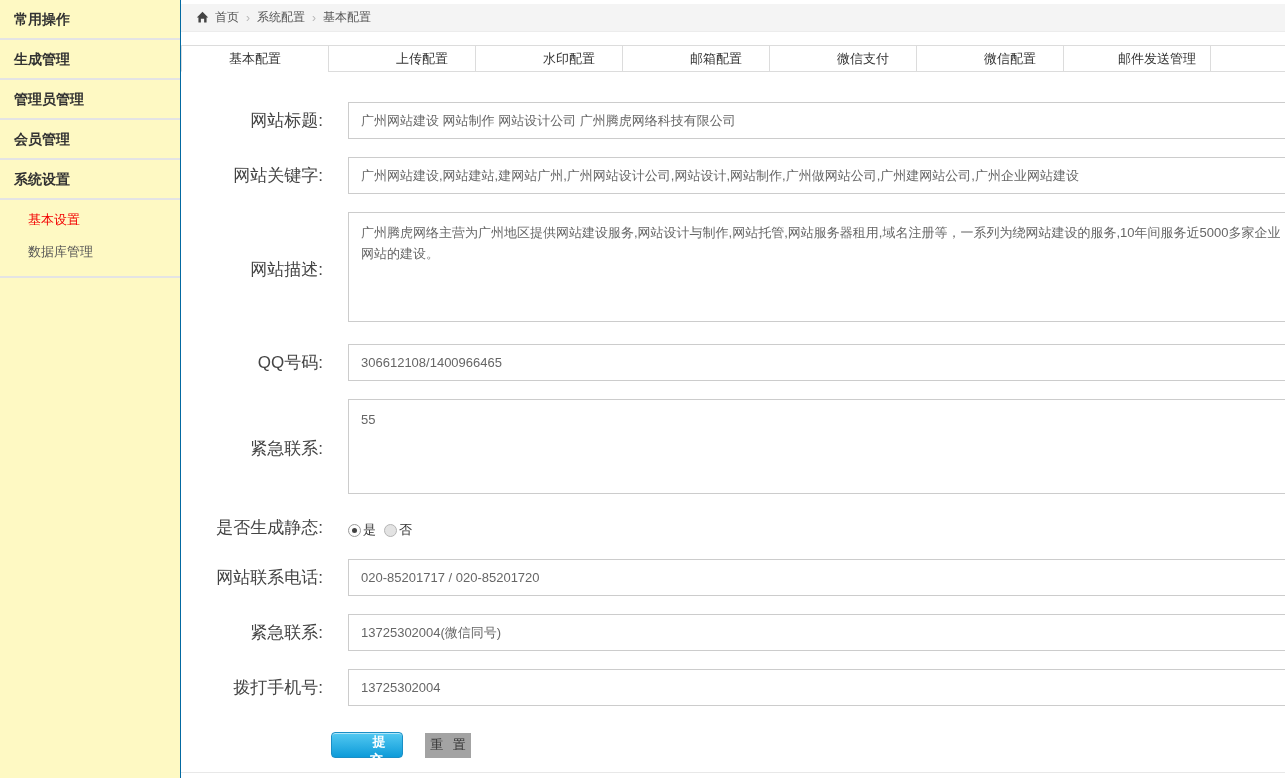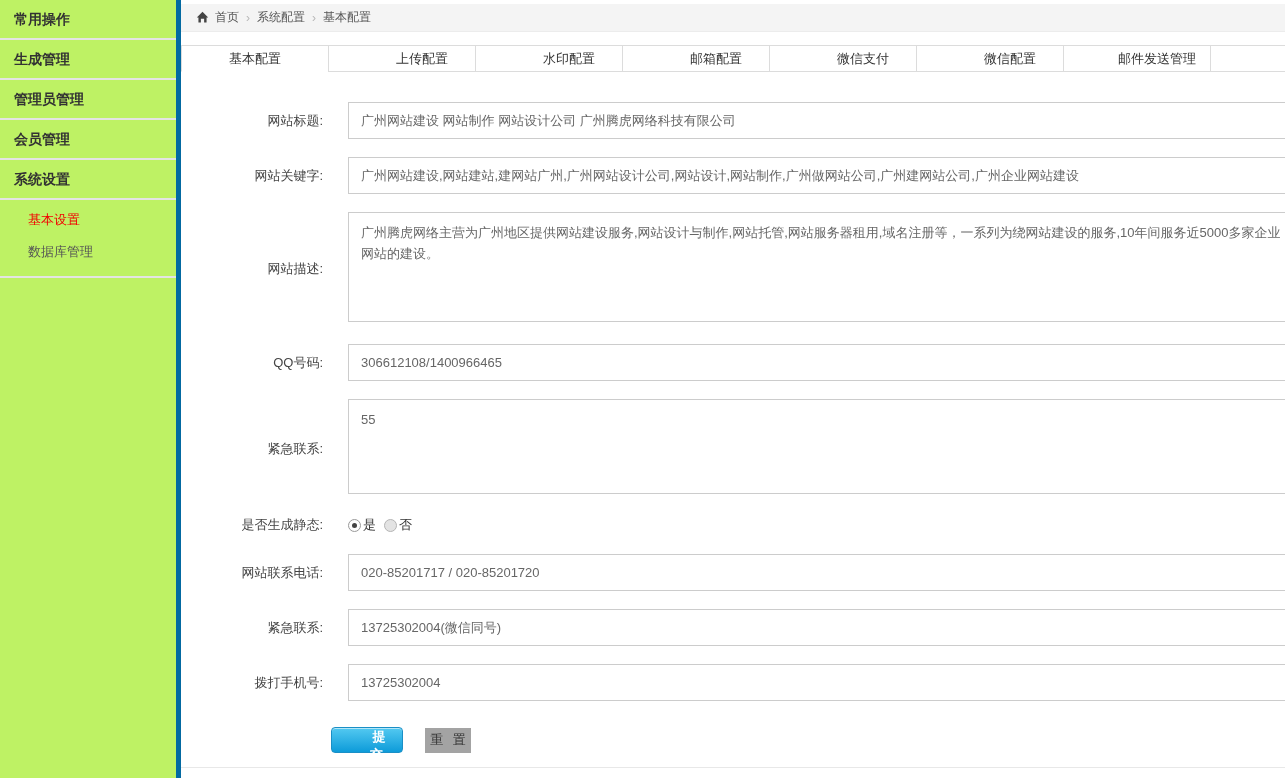--- a/index.html
+++ b/index.html
@@ -5,21 +5,21 @@
   * { margin:0; padding:0; box-sizing:border-box; }
   html,body { width:1285px; height:778px; }
   body {
     font-family:"Liberation Sans","DejaVu Sans",sans-serif;
     background:#fff; color:#333; overflow:hidden; position:relative;
   }
 
   
   .sidebar {
     position:absolute; left:0; top:0; width:181px; height:778px;
-    background:#bef264; border-right:5px solid #0369a1;
+    background:#fef9c3; border-right:1px solid #0369a1;
   }
   .side-section {
     height:40px; line-height:38px; padding-left:14px;
     font-size:14px; font-weight:bold; color:#333;
     border-bottom:2px solid #e4e4e4; cursor:pointer;
   }
   .side-sub { padding:4px 0 8px 0; border-bottom:2px solid #e4e4e4; }
   .side-subitem {
     height:32px; line-height:32px; padding-left:28px;
     font-size:13px; color:#555; cursor:pointer;
@@ -49,21 +49,21 @@
   .tab.active { border-bottom:1px solid #fff; }
   .tab-fill {
     flex:1; height:27px;
     border:1px solid #dcdcdc; border-right:none; background:#fff;
   }
 
   
   .form { padding-top:30px; }
   .frow { display:flex; margin-bottom:18px; }
   .flabel {
-    width:150px; padding-right:8px; font-size:13px; color:#444;
+    width:150px; padding-right:8px; font-size:17px; color:#444;
     display:flex; align-items:center; justify-content:flex-end; flex:none;
   }
   .ffield { flex:1; min-width:0;padding-left:17px; }
   .tinput {
     width:101%; height:37px; border:1px solid #ccc; border-right:none;
     padding:0 12px; font-size:13px; color:#666; background:#fff; outline:none;
     font-family:"Liberation Sans","DejaVu Sans",sans-serif;
   }
   .tarea {
     width:101%; border:1px solid #ccc; border-right:none;

